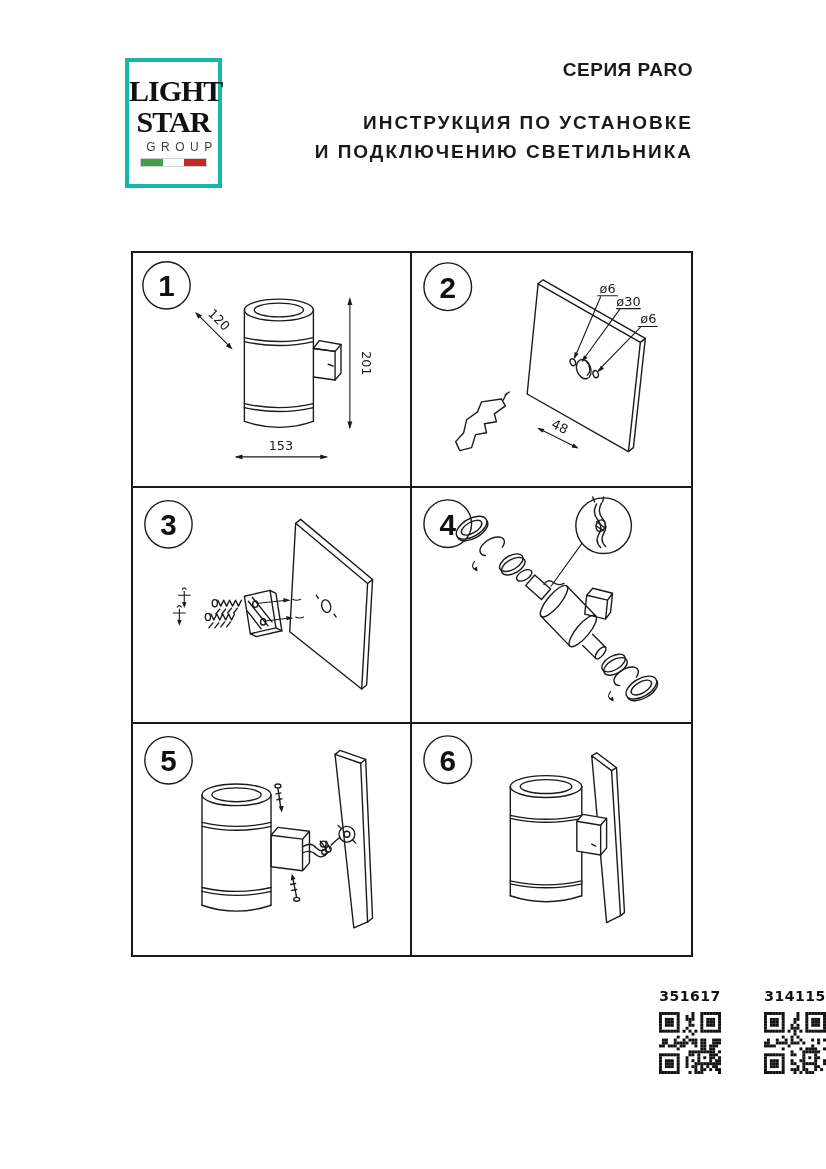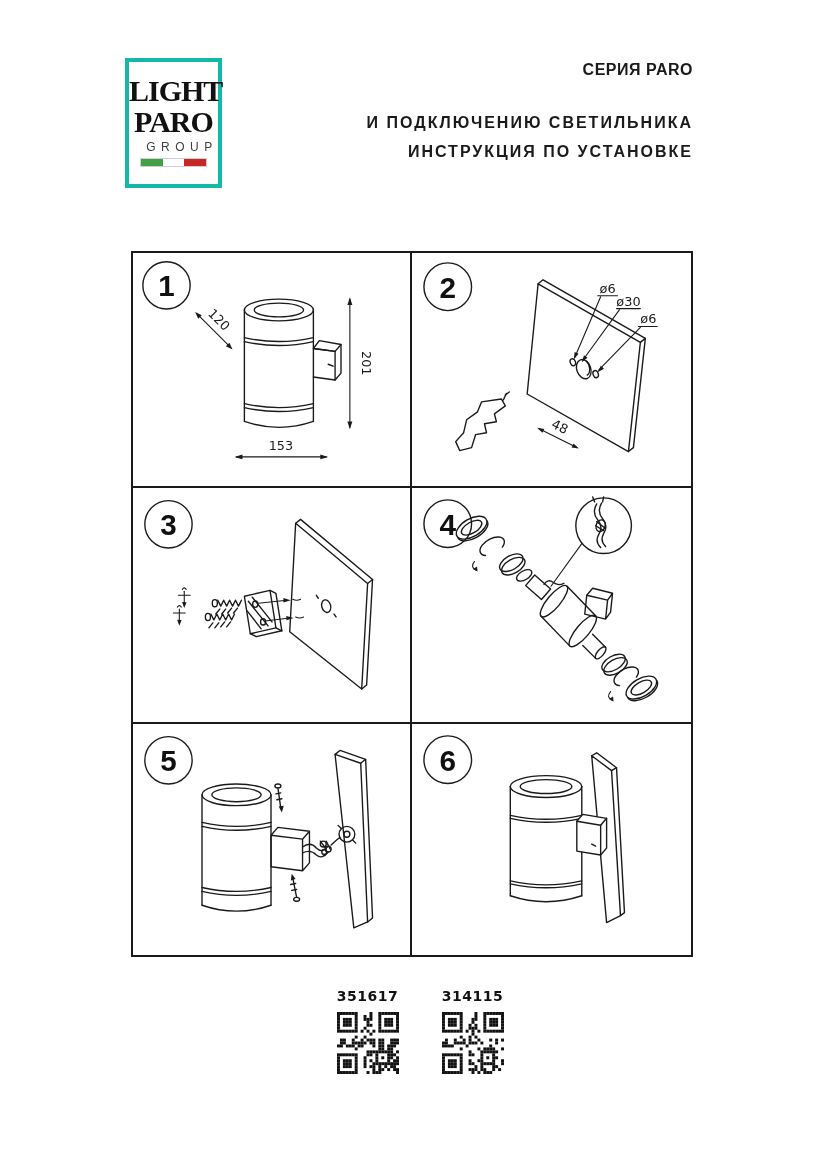--- a/index.html
+++ b/index.html
@@ -14,67 +14,67 @@
   .logo-star{font-family:"Liberation Serif",serif;font-weight:700;font-size:30px;
              line-height:30px;letter-spacing:-1px;color:#111;margin-top:1px;}
   .logo-group{font-size:12px;letter-spacing:5.5px;color:#3f3f3f;margin-top:3px;padding-left:17px;}
   .flag{display:flex;height:7px;margin:4px 11px 0 11px;border:1px solid #d0d0d0;}
   .flag .fg{flex:1;background:#43a047;}
   .flag .fw{flex:1;background:#ffffff;}
   .flag .fr{flex:1;background:#c62828;}
 
   
   .header{position:absolute;right:133px;top:54px;text-align:right;}
-  .h-line{font-weight:700;font-size:16px;line-height:31px;letter-spacing:.5px;white-space:nowrap;}
+  .h-line{font-weight:700;font-size:19px;line-height:31px;letter-spacing:.5px;white-space:nowrap;}
   .h-title{margin-top:23px;}
   .h-title .h-line{line-height:29px;letter-spacing:2px;}
 
   
   .grid{position:absolute;left:131px;top:251px;width:562px;height:706px;box-sizing:border-box;
         border:2px solid #1a1a1a;display:grid;grid-template-columns:1fr 1fr;grid-template-rows:1fr 1fr 1fr;}
   .cell{position:relative;border-right:2px solid #1a1a1a;border-bottom:2px solid #1a1a1a;}
   .cell:nth-child(2n){border-right:none;}
   .cell:nth-child(n+5){border-bottom:none;}
   .cell svg{display:block;width:100%;height:100%;}
 
   .ink{stroke:#1a1a1a;fill:none;stroke-width:1.4;stroke-linecap:round;stroke-linejoin:round;}
   .thin{stroke-width:1.1;}
   .fillink{fill:#1a1a1a;stroke:none;}
   text.stepnum{font-family:"Liberation Sans",sans-serif;font-size:30px;font-weight:700;fill:#111;}
   text.dim{font-family:"DejaVu Sans",sans-serif;font-size:13px;fill:#1a1a1a;}
 
   
-  .qr-row{position:absolute;left:0;top:988px;width:100%;display:flex;justify-content:center;
+  .qr-row{position:absolute;left:0;top:988px;width:100%;display:flex;justify-content:flex-end;
           gap:43px;padding-left:14px;box-sizing:border-box;}
   .qr-item{width:62px;text-align:center;}
   .qr-label{font-family:"DejaVu Sans",sans-serif;font-size:14px;font-weight:700;
             letter-spacing:.5px;margin-bottom:8px;color:#111;}
   svg.qr{width:62px;height:62px;fill:#111;}
 </style>
 </head>
 <body>
 
 <div class="page">
 
   <div class="logo-box">
     <div class="logo-light">LIGHT</div>
-    <div class="logo-star">PARO</div>
+    <div class="logo-star">STAR</div>
     <div class="logo-group">GROUP</div>
     <div class="flag">
       <span class="fg"></span>
         <span class="fw"></span>
         <span class="fr"></span>
     </div>
   </div>
 
   <div class="header">
     <div class="h-line">СЕРИЯ PARO</div>
     <div class="h-title">
+      <div class="h-line">ИНСТРУКЦИЯ ПО УСТАНОВКЕ</div>
       <div class="h-line">И ПОДКЛЮЧЕНИЮ СВЕТИЛЬНИКА</div>
-      <div class="h-line">ИНСТРУКЦИЯ ПО УСТАНОВКЕ</div>
     </div>
   </div>
 
   <div class="grid">
 
     <div class="cell">
       <svg viewBox="0 0 281 235">
         <g class="ink">
           <circle cx="34" cy="32" r="24"></circle>
           <g>

